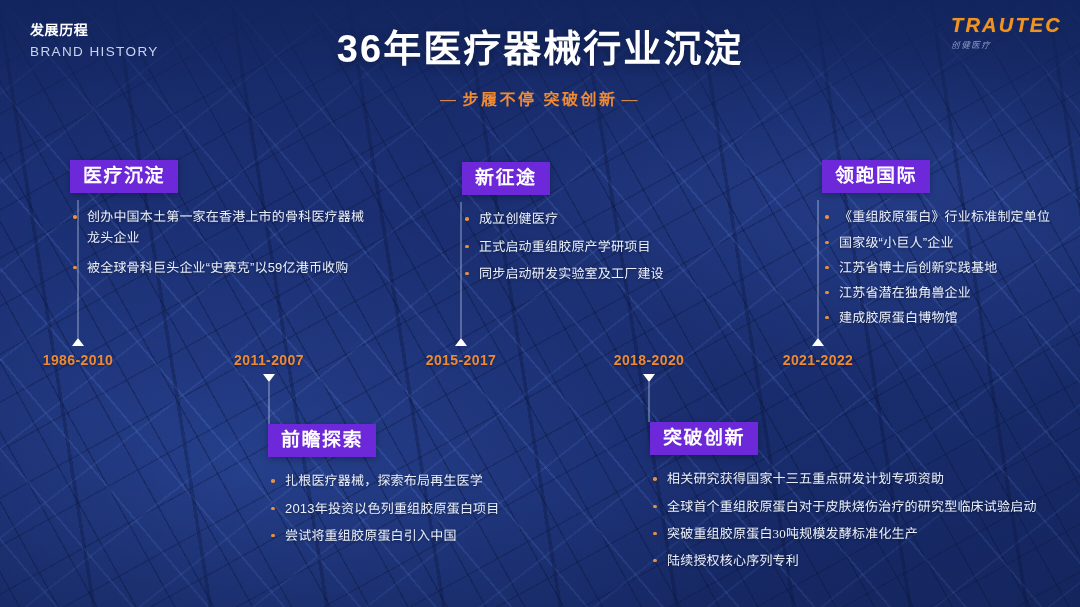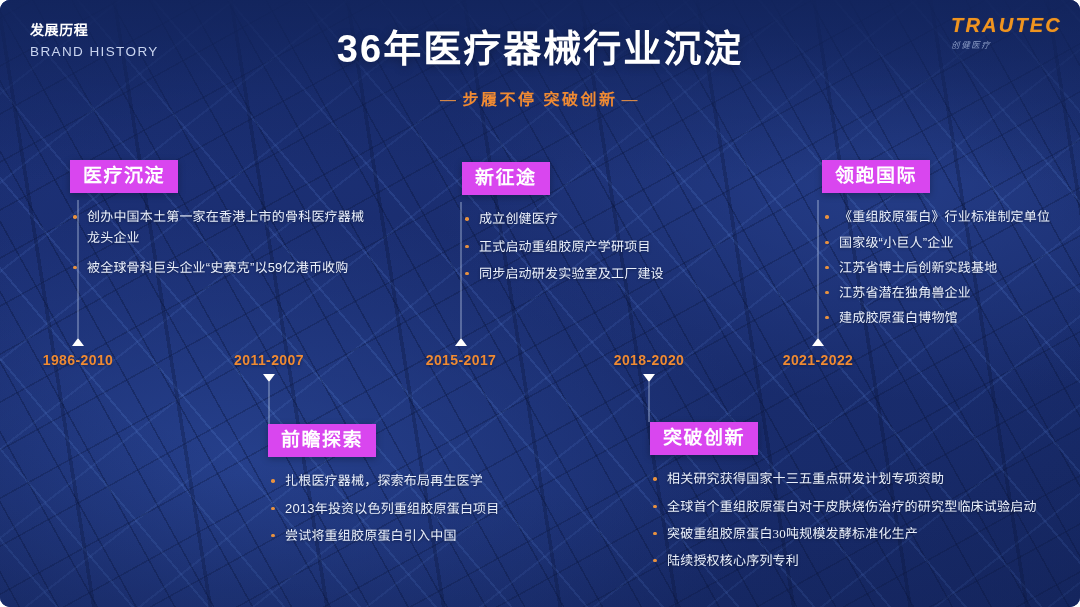--- a/index.html
+++ b/index.html
@@ -9,21 +9,20 @@
     width:1080px; height:607px;
     overflow:hidden;
     font-family:"Liberation Sans","DejaVu Sans",sans-serif;
   }
 
   #slide {
     position:relative;
     width:1080px; height:607px;
     background:#1b3077;
     overflow:hidden;
-    border-radius:10px;
   }
 
   
   .bg-base {
     position:absolute; inset:0;
     background:
       radial-gradient(ellipse 80% 70% at 22% 78%, #26408c 0%, rgba(38,64,140,0) 62%),
       radial-gradient(ellipse 70% 60% at 82% 30%, #243c86 0%, rgba(36,60,134,0) 60%),
       linear-gradient(160deg,#1d3279 0%,#1a2d6f 45%,#172a68 100%);
   }
@@ -141,21 +140,21 @@
     top:0;
     border-left:6px solid transparent;
     border-right:6px solid transparent;
     border-top:8px solid #ffffff;
   }
 
   
   .card { position:absolute; z-index:5; }
   .tag {
     display:inline-block;
-    background:#d946ef;
+    background:#6d28d9;
     color:#ffffff;
     font-size:19px; font-weight:bold;
     letter-spacing:1.5px;
     padding:5px 13px 6px 13px;
     line-height:1.18;
     box-shadow:0 2px 7px rgba(0,0,0,.28);
   }
   .bullets { margin-top:14px; }
   .bullet {
     position:relative;

